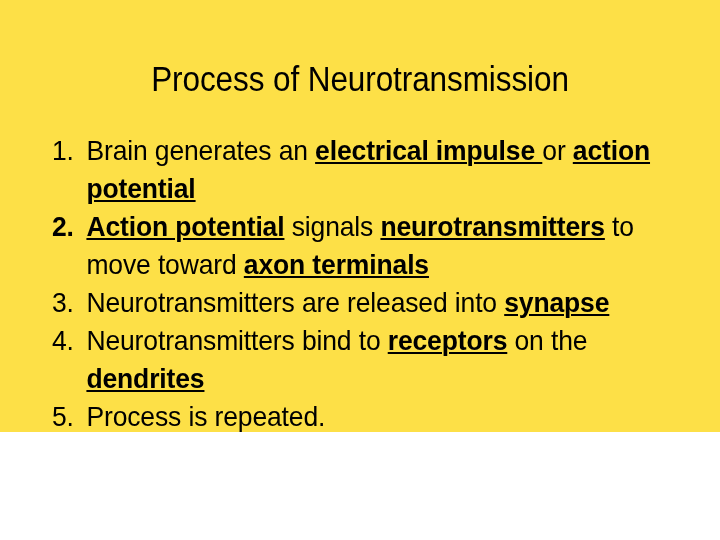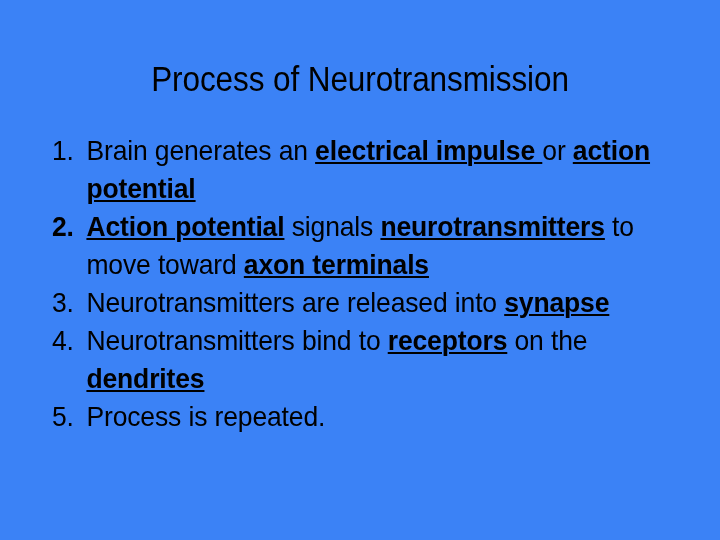--- a/index.html
+++ b/index.html
@@ -11,22 +11,22 @@
     height: 540px;
     background: #ffffff;
     font-family: "Liberation Sans", "DejaVu Sans", sans-serif;
     color: #000000;
     overflow: hidden;
   }
 
   .slide {
     position: relative;
     width: 720px;
-    height: 540px;
-    background: #3b82f6;
+    height: 432px;
+    background: #fde047;
     box-sizing: border-box;
   }
 
   
   .slide-title {
     position: absolute;
     left: 0;
     top: 34px;
     width: 720px;
     text-align: center;

